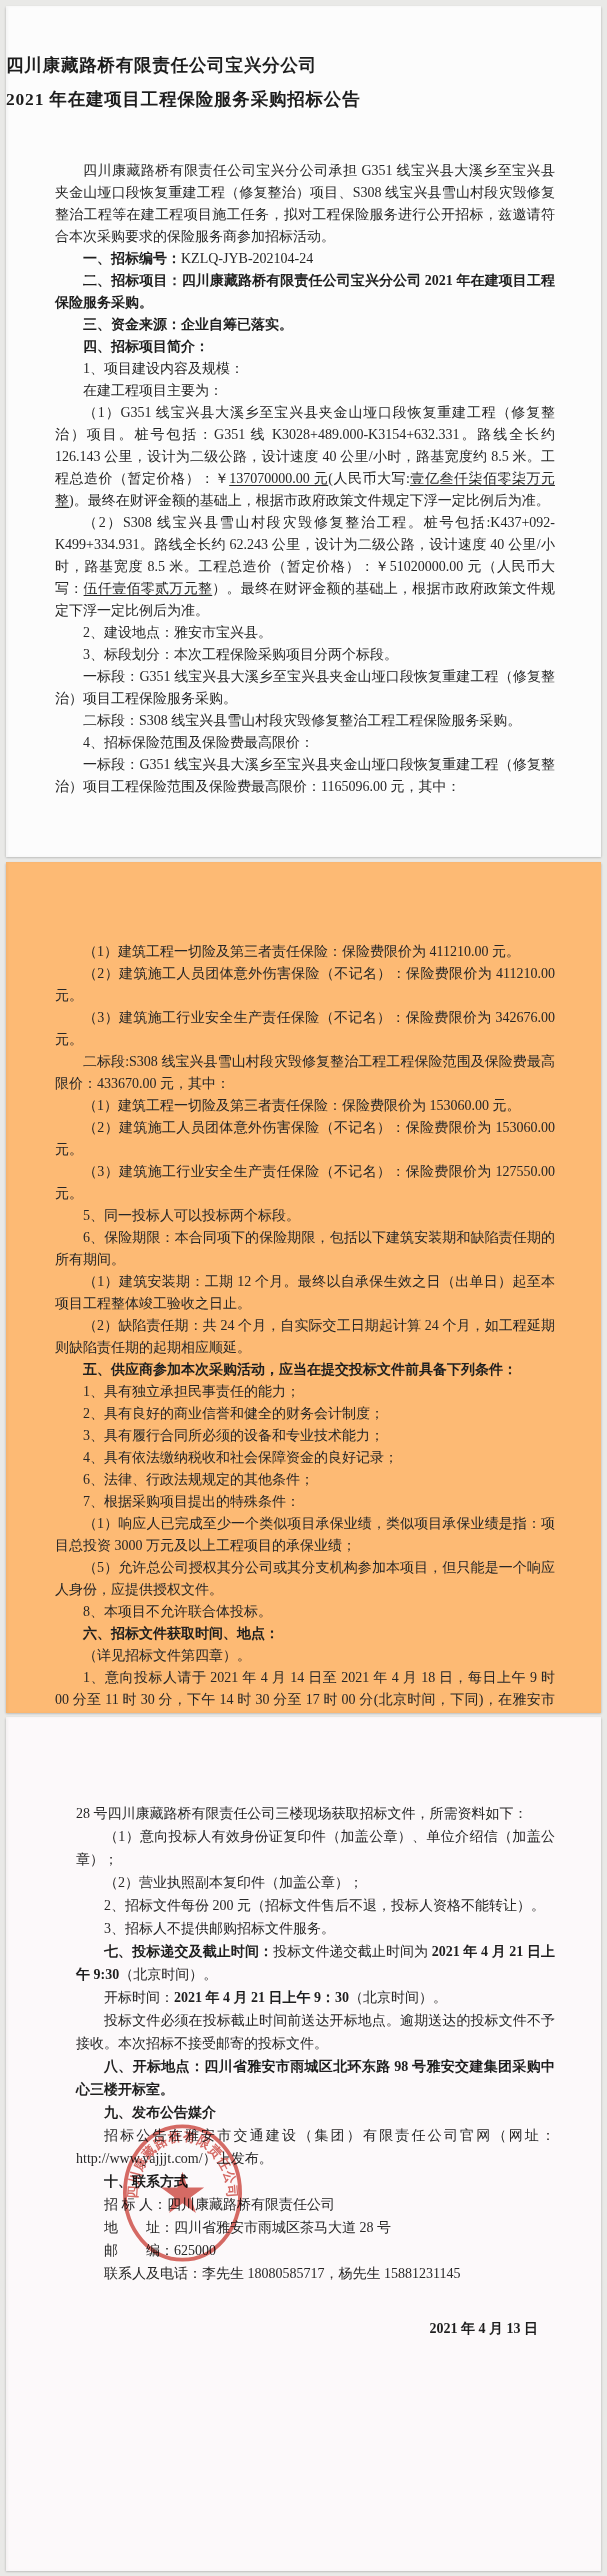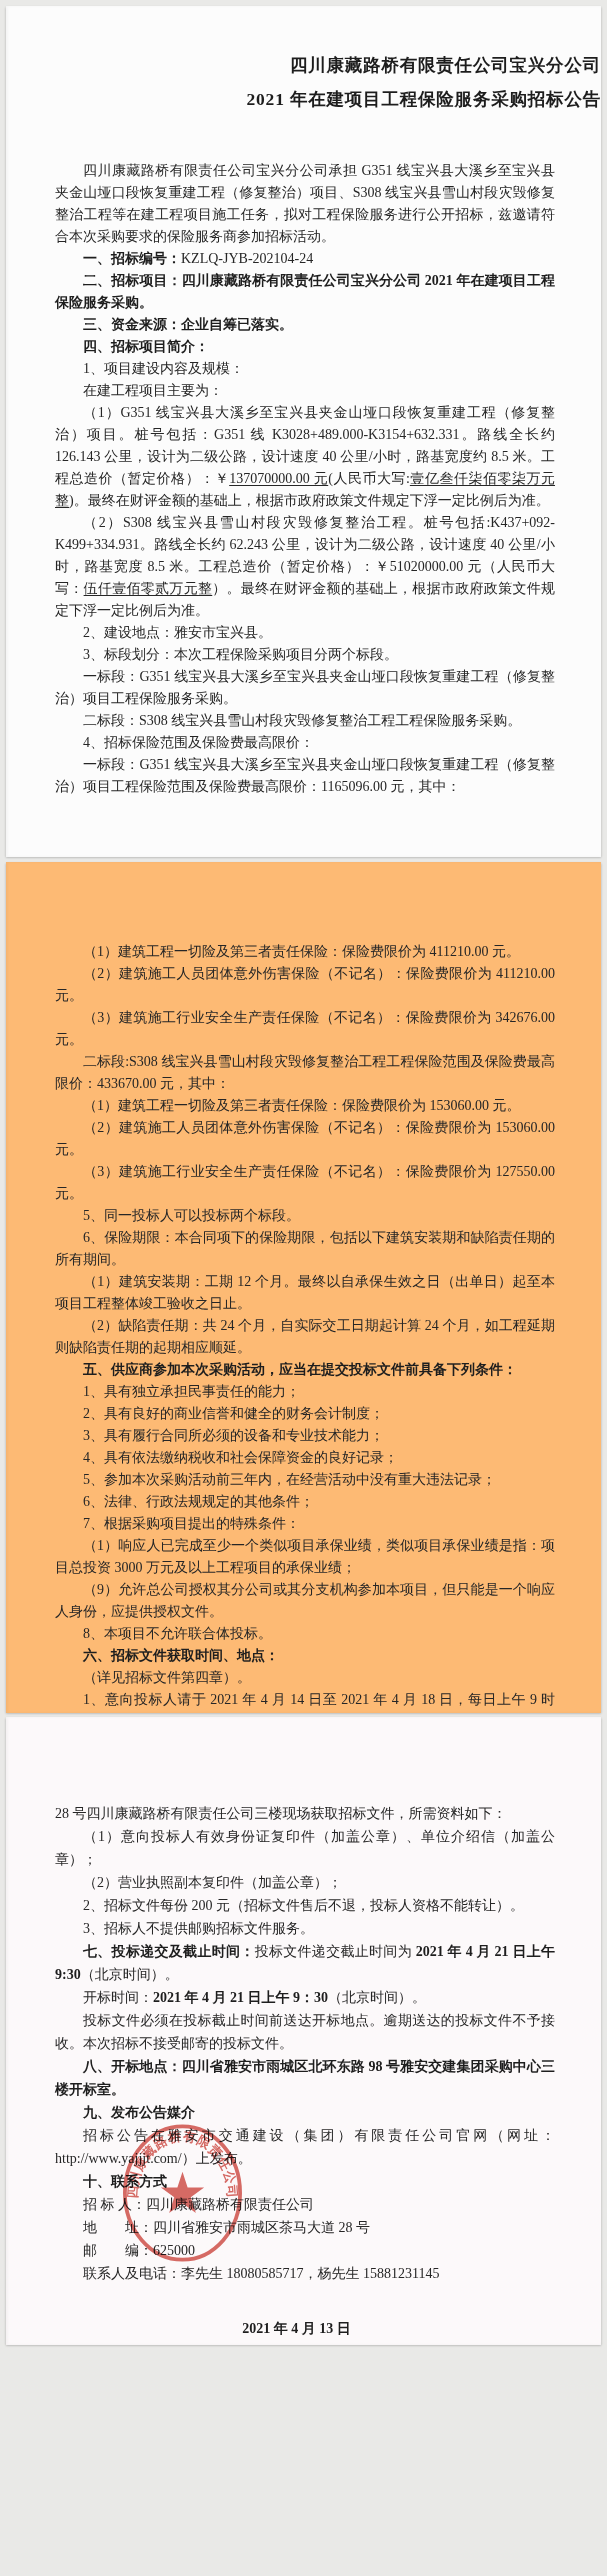--- a/index.html
+++ b/index.html
@@ -14,43 +14,43 @@
     position:relative;
     width:595px;
     margin:0 auto;
     background:#fcfcfc;
     box-shadow:0 0.8px 2.3px rgba(0,0,0,.28), inset 1.5px 0 3px rgba(0,0,0,.04);
     overflow:hidden;
     box-sizing:border-box;
   }
   #page-1{height:851px;margin-top:6px;}
   #page-2{height:851px;margin-top:4.6px;background:#fdba74;}
-  #page-3{height:628px;margin-top:4.6px;background:#fcf9fa;}
+  #page-3{height:854px;margin-top:4.6px;background:#fcf9fa;padding-left:21px;}
   .content{
     padding:0 46px 0 49px;
     font-size:14px;
     text-align:justify;
   }
   #page-1 .content{line-height:22px;}
   #page-2 .content{line-height:22px;padding-top:79px;}
   #page-3 .content{line-height:23px;padding-top:85px;}
-  .title-block{padding-top:49px;text-align:right;}
+  .title-block{padding-top:49px;text-align:left;}
   .doc-title{
     font-size:17.5px;font-weight:bold;letter-spacing:0.8px;
     margin:0 0 13px 0;line-height:21px;color:#1d1d1d;
   }
   .doc-title.second{margin-bottom:0;}
   #page-1 .body-start{margin-top:50px;}
   .para{margin:0;text-indent:2em;}
   .para.noindent{text-indent:0;}
   .bold{font-weight:bold;color:#1e1e1e;}
   .underline{text-decoration:underline;text-underline-offset:2.3px;}
   .date-line{
     margin:32px 17px 0 0;
-    text-align:center;text-indent:0;
+    text-align:right;text-indent:0;
     font-weight:bold;color:#1e1e1e;
   }
   .seal{
     position:absolute;left:112px;top:404px;
     width:129px;height:144px;
     opacity:.72;mix-blend-mode:multiply;
     pointer-events:none;
   }
 </style>
 </head>
@@ -91,25 +91,24 @@
     <p class="para">（3）建筑施工行业安全生产责任保险（不记名）：保险费限价为 127550.00 元。</p>
     <p class="para">5、同一投标人可以投标两个标段。</p>
     <p class="para">6、保险期限：本合同项下的保险期限，包括以下建筑安装期和缺陷责任期的所有期间。</p>
     <p class="para">（1）建筑安装期：工期 12 个月。最终以自承保生效之日（出单日）起至本项目工程整体竣工验收之日止。</p>
     <p class="para">（2）缺陷责任期：共 24 个月，自实际交工日期起计算 24 个月，如工程延期则缺陷责任期的起期相应顺延。</p>
     <p class="para bold">五、供应商参加本次采购活动，应当在提交投标文件前具备下列条件：</p>
     <p class="para">1、具有独立承担民事责任的能力；</p>
     <p class="para">2、具有良好的商业信誉和健全的财务会计制度；</p>
     <p class="para">3、具有履行合同所必须的设备和专业技术能力；</p>
     <p class="para">4、具有依法缴纳税收和社会保障资金的良好记录；</p>
-    <p class="para">5、参加本次采购活动前三年内，在经营活动中没有重大违法记录；</p>
     <p class="para">6、法律、行政法规规定的其他条件；</p>
     <p class="para">7、根据采购项目提出的特殊条件：</p>
     <p class="para">（1）响应人已完成至少一个类似项目承保业绩，类似项目承保业绩是指：项目总投资 3000 万元及以上工程项目的承保业绩；</p>
-    <p class="para">（9）允许总公司授权其分公司或其分支机构参加本项目，但只能是一个响应人身份，应提供授权文件。</p>
+    <p class="para">（5）允许总公司授权其分公司或其分支机构参加本项目，但只能是一个响应人身份，应提供授权文件。</p>
     <p class="para">8、本项目不允许联合体投标。</p>
     <p class="para bold">六、招标文件获取时间、地点：</p>
     <p class="para">（详见招标文件第四章）。</p>
     <p class="para">1、意向投标人请于 2021 年 4 月 14 日至 2021 年 4 月 18 日，每日上午 9 时 00 分至 11 时 30 分，下午 14 时 30 分至 17 时 00 分(北京时间，下同)，在雅安市雨城区茶马大道</p>
   </div>
 </div>
 
 <div class="page" id="page-3">
   <div class="content">
     <p class="para noindent">28 号四川康藏路桥有限责任公司三楼现场获取招标文件，所需资料如下：</p>

